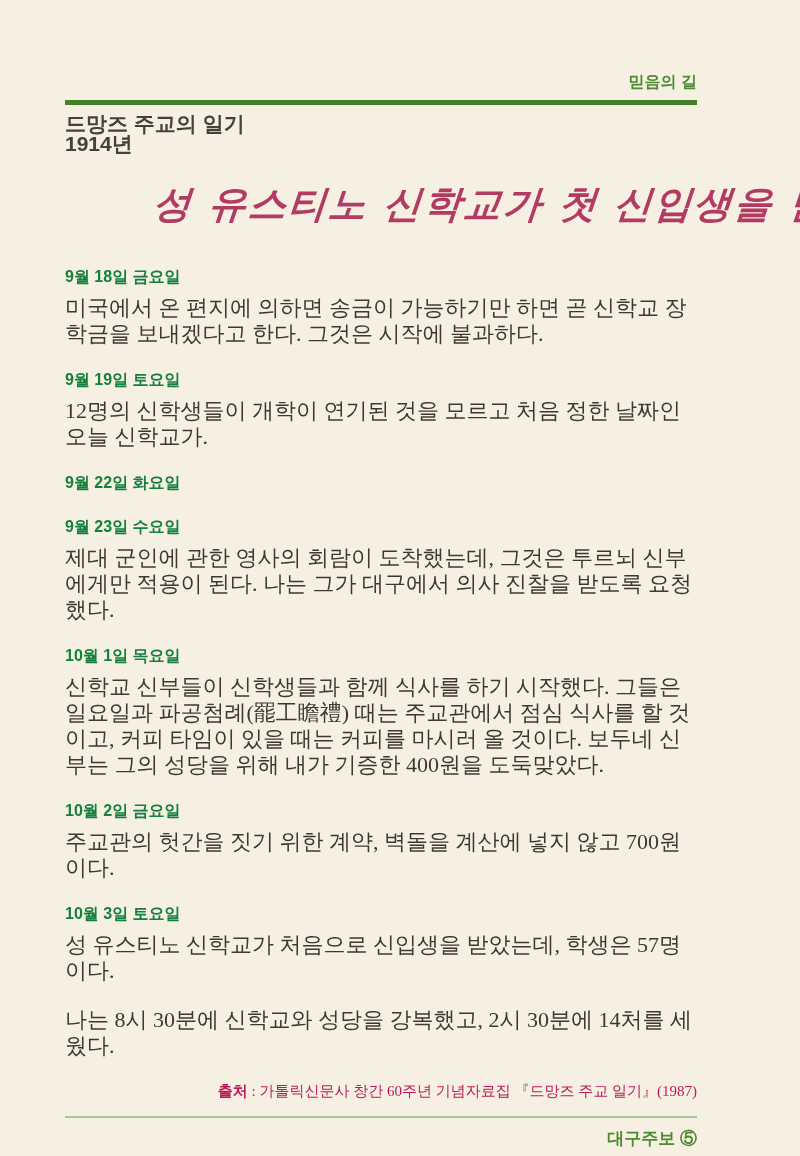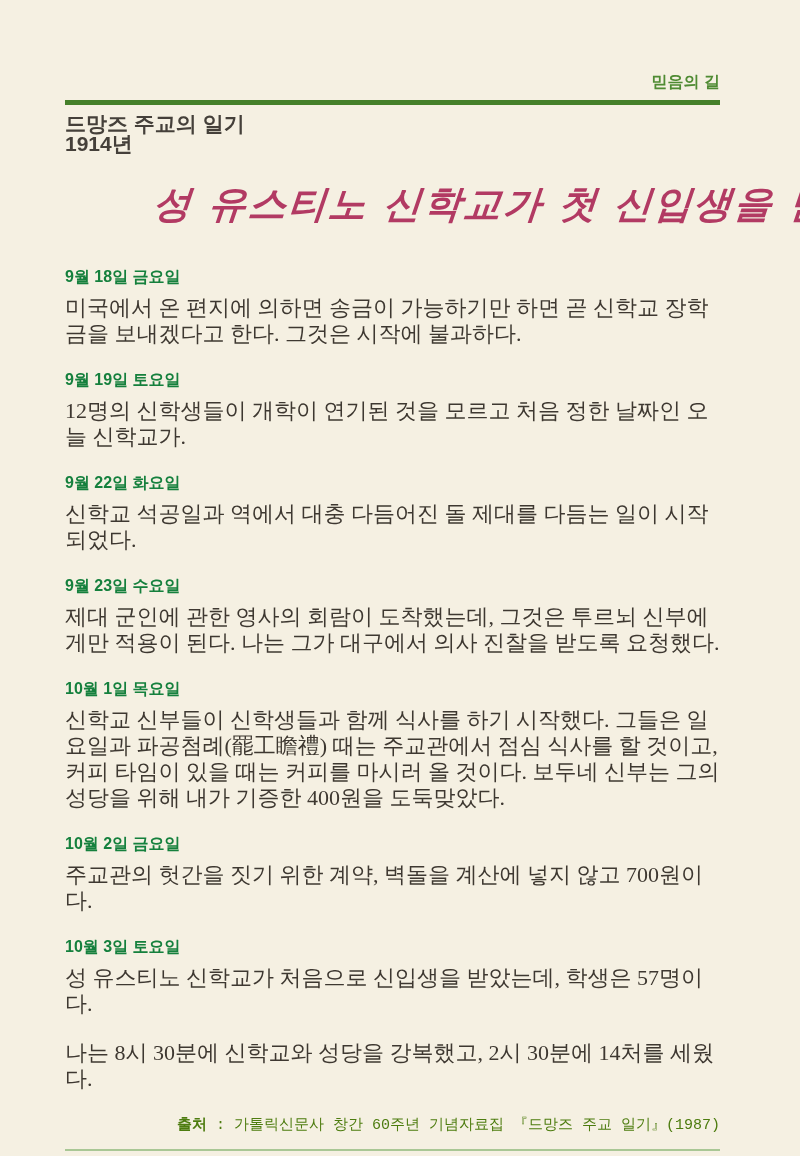--- a/index.html
+++ b/index.html
@@ -7,21 +7,21 @@
     width: 800px;
     height: 1156px;
     background: #f5f0e2;
     overflow: hidden;
     font-family: "Liberation Sans", sans-serif;
   }
   .page {
     box-sizing: border-box;
     width: 800px;
     height: 1156px;
-    padding: 72px 80px 0 65px;
+    padding: 72px 103px 0 65px;
   }
   .brand {
     text-align: right;
     font-weight: bold;
     font-size: 16px;
     color: #4f8b33;
     margin-bottom: 7px;
     font-family: "Liberation Sans", sans-serif;
   }
   .header-rule {
@@ -59,22 +59,22 @@
   .entry-text {
     font-family: "Liberation Serif", serif;
     font-size: 22px;
     line-height: 26px;
     color: #3e3831;
   }
   .source-line {
     margin-top: 0;
     text-align: right;
     font-size: 15px;
-    color: #4d7c0f;
-    font-family: Liberation Mono, monospace;
+    color: #be185d;
+    font-family: Liberation Serif, serif;
   }
   .source-line .src-label { font-weight: bold; }
   .footer-rule {
     height: 2px;
     background: #a9c795;
     margin-top: 15px;
   }
   .footer-pub {
     margin-top: 9px;
     text-align: right;
@@ -101,21 +101,20 @@
     <div class="entry">
       <div class="entry-date">9월 18일 금요일</div>
       <div class="entry-text">미국에서 온 편지에 의하면 송금이 가능하기만 하면 곧 신학교 장학금을 보내겠다고 한다. 그것은 시작에 불과하다.</div>
     </div>
     <div class="entry">
       <div class="entry-date">9월 19일 토요일</div>
       <div class="entry-text">12명의 신학생들이 개학이 연기된 것을 모르고 처음 정한 날짜인 오늘 신학교가.</div>
     </div>
     <div class="entry">
       <div class="entry-date">9월 22일 화요일</div>
-      <div class="entry-text">신학교 석공일과 역에서 대충 다듬어진 돌 제대를 다듬는 일이 시작되었다.</div>
     </div>
     <div class="entry">
       <div class="entry-date">9월 23일 수요일</div>
       <div class="entry-text">제대 군인에 관한 영사의 회람이 도착했는데, 그것은 투르뇌 신부에게만 적용이 된다. 나는 그가 대구에서 의사 진찰을 받도록 요청했다.</div>
     </div>
     <div class="entry">
       <div class="entry-date">10월 1일 목요일</div>
       <div class="entry-text">신학교 신부들이 신학생들과 함께 식사를 하기 시작했다. 그들은 일요일과 파공첨례(罷工瞻禮) 때는 주교관에서 점심 식사를 할 것이고, 커피 타임이 있을 때는 커피를 마시러 올 것이다. 보두네 신부는 그의 성당을 위해 내가 기증한 400원을 도둑맞았다.</div>
     </div>
     <div class="entry">

